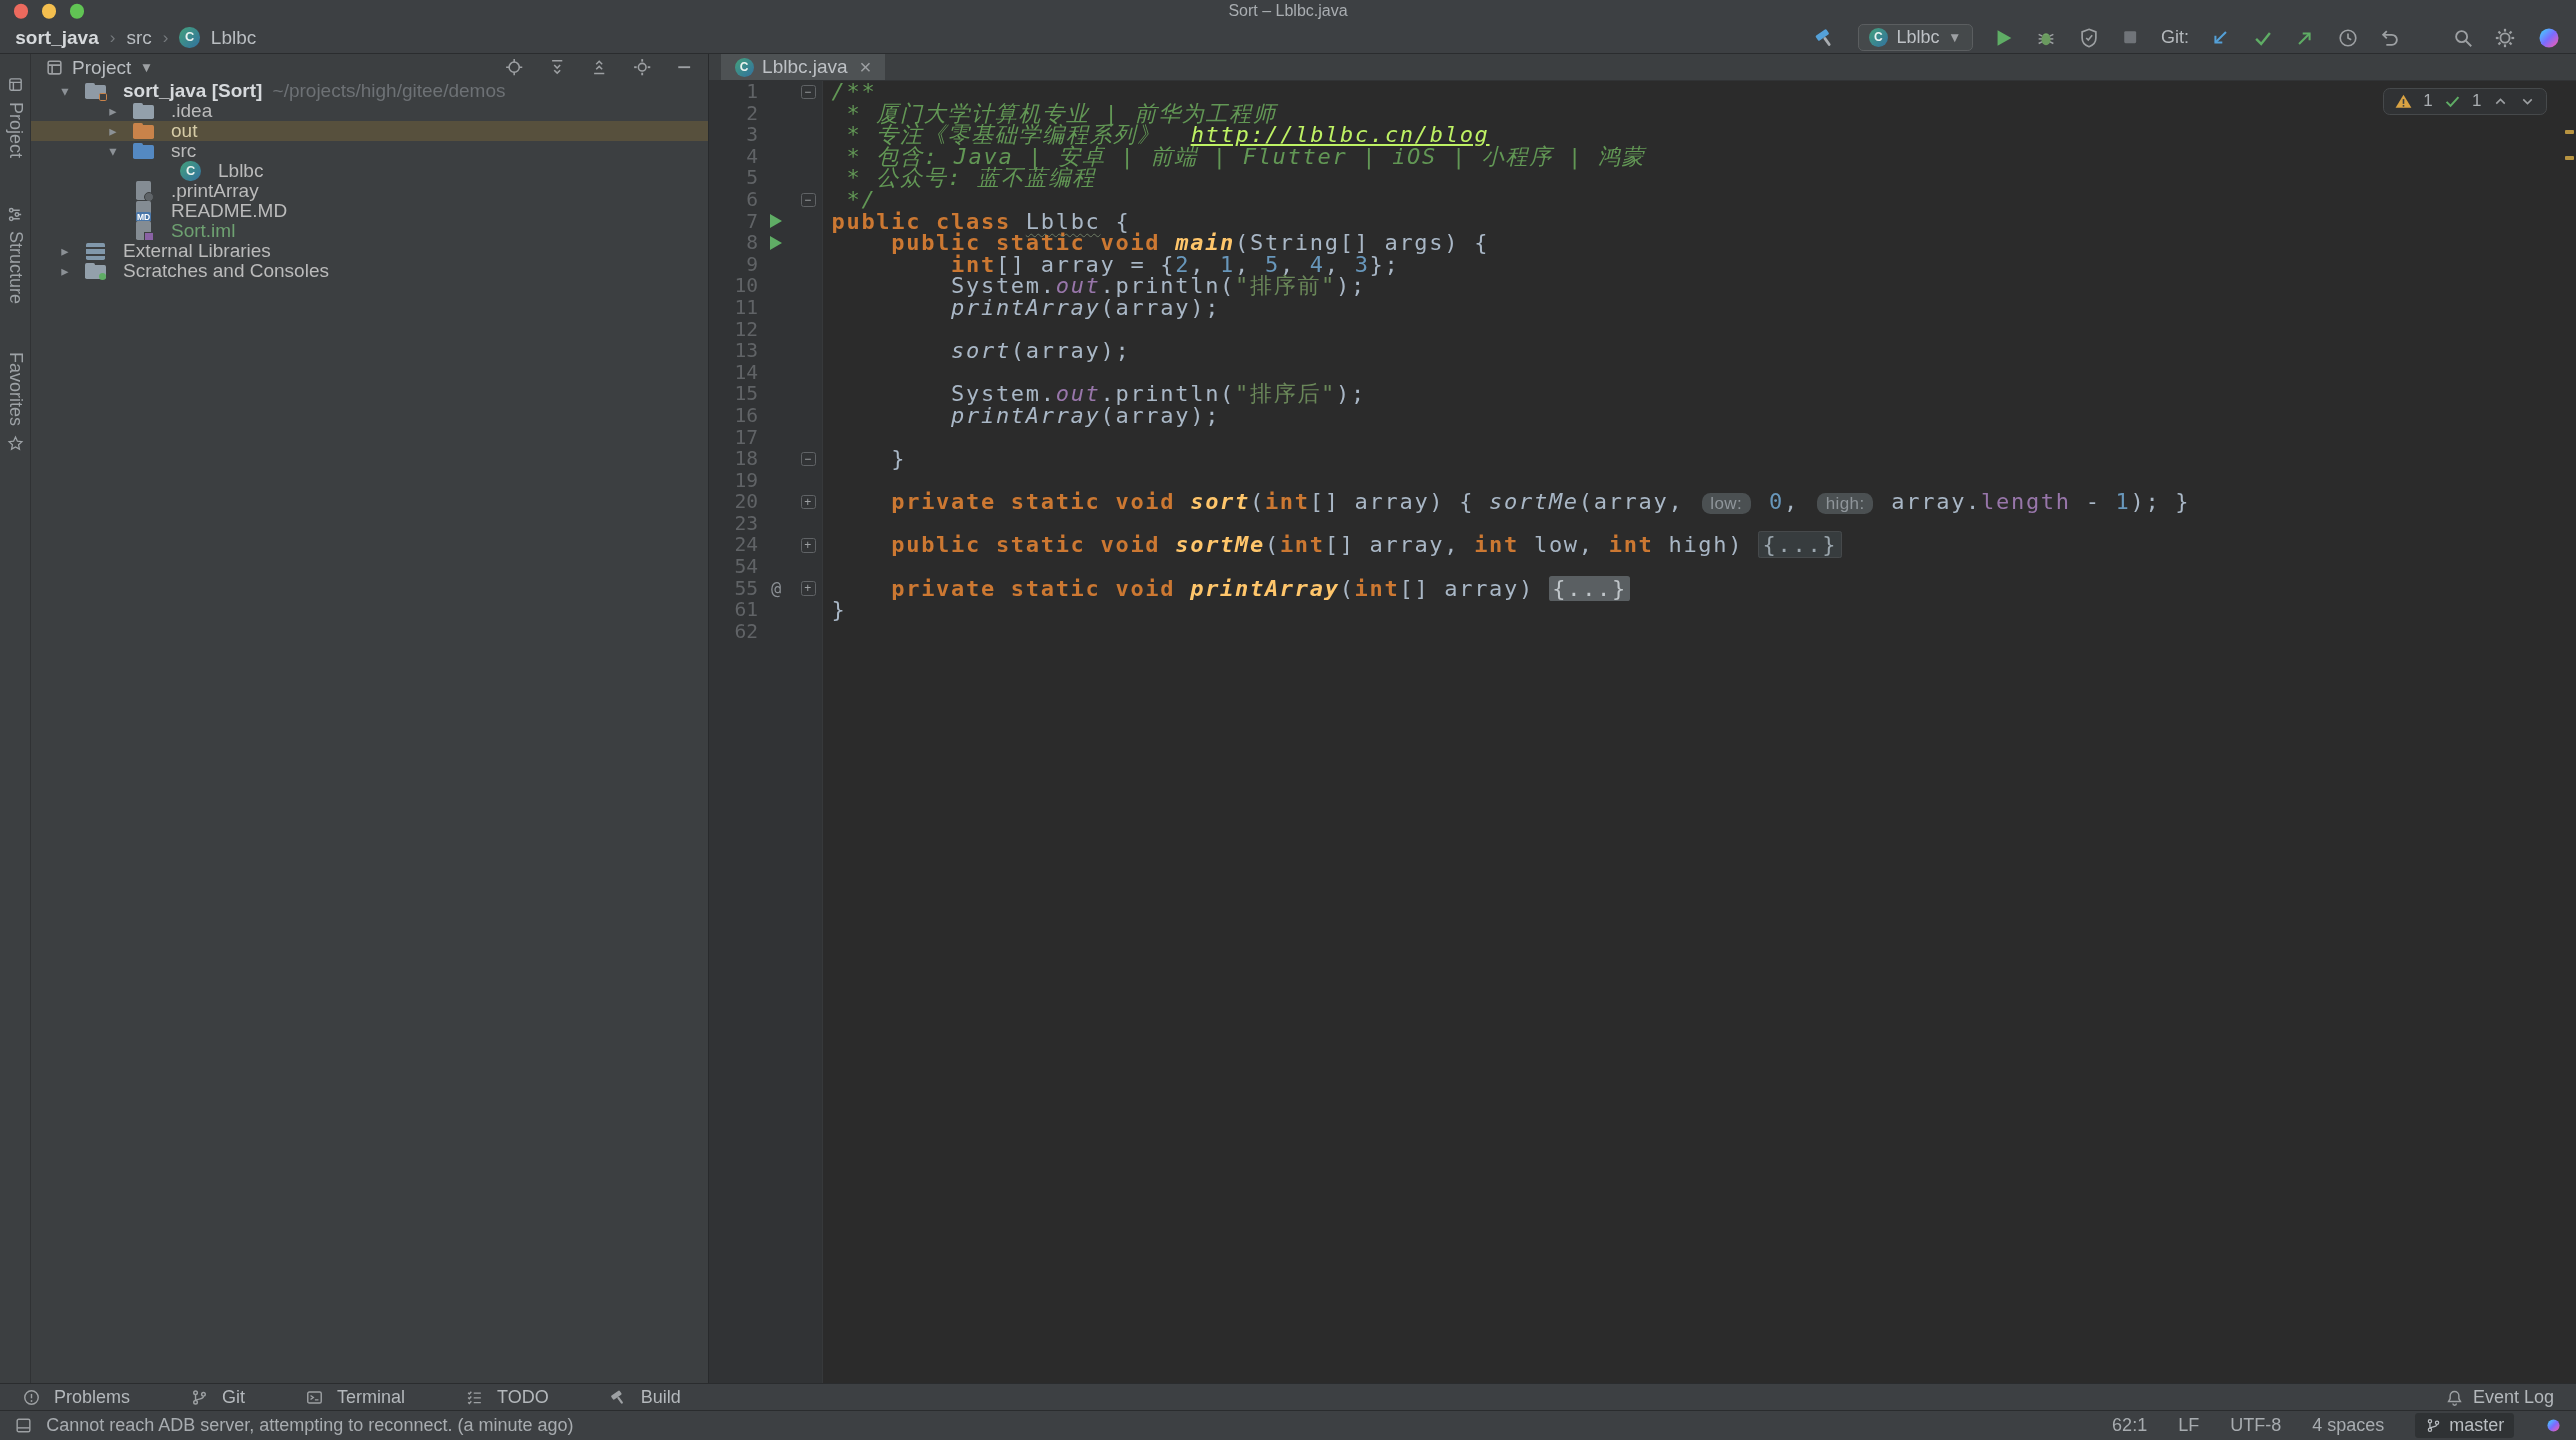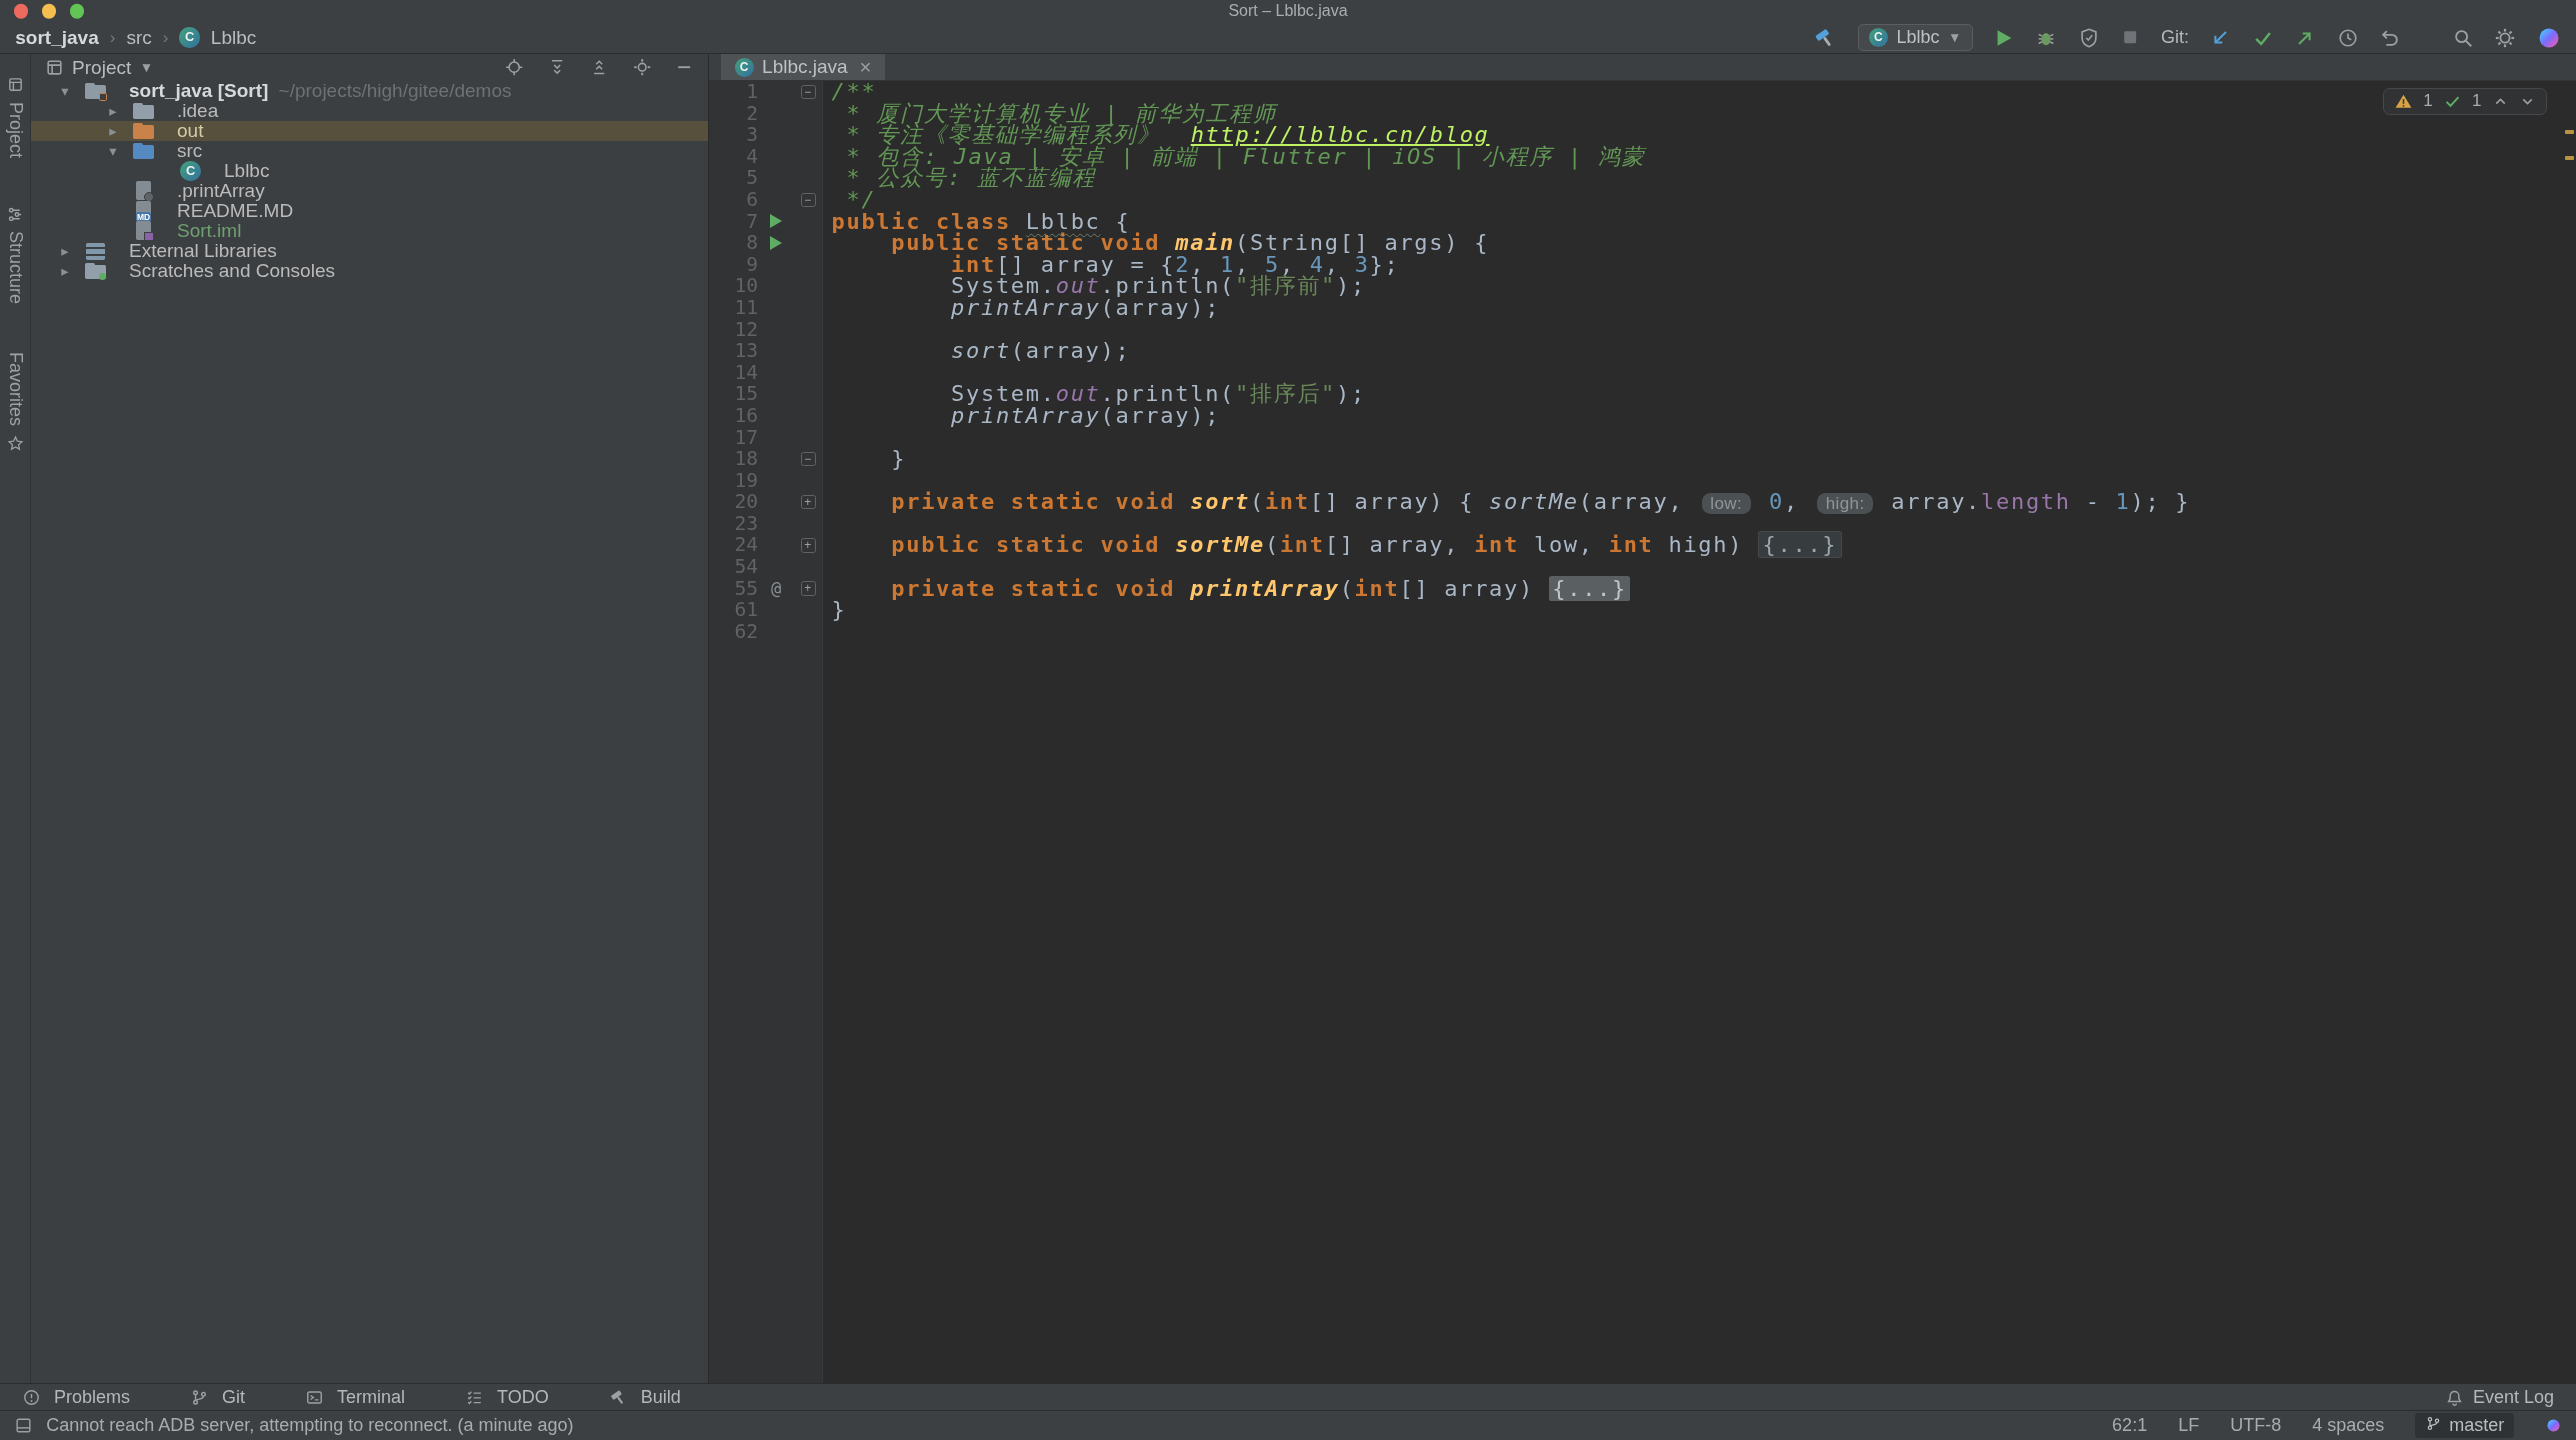--- a/index.html
+++ b/index.html
@@ -44,21 +44,21 @@
   
   .ppanel{flex:0 0 678px;background:#3c3f41;border-right:0.9px solid #282a2c;display:flex;flex-direction:column;min-width:0}
   .phead{flex:0 0 27px;display:flex;align-items:center;gap:8.5px;padding:0 13.6px;font-size:19px;color:#b9bdc1}
   .phead .spacer{flex:1}
   .phead .hicons{display:flex;gap:22px;align-items:center}
   .tree{flex:1;overflow:hidden}
   .tree-row{height:20px;display:flex;align-items:center;font-size:19px;color:#bbbbbb;white-space:nowrap;overflow:hidden}
   .tree-row.selected{background:#57503d}
   .tree-row.selected .t-label{color:#d5cba6}
   .t-chev{width:34px;flex:0 0 auto;text-align:center;color:#8c9196;font-size:14.5px}
-  .t-label{margin-left:20px}
+  .t-label{margin-left:14px}
   .t-suffix{color:#6d7175;margin-left:10.2px}
 
   
   .ticon{width:27px;height:20.4px;position:relative;flex:0 0 auto}
   .ticon.fold::before{content:"";position:absolute;left:2.6px;top:4.3px;width:21px;height:13.6px;background:var(--fc,#8f9aa5);border-radius:1.7px}
   .ticon.fold::after{content:"";position:absolute;left:2.6px;top:1.7px;width:10.2px;height:5.1px;background:var(--fc,#8f9aa5);border-radius:1.7px 1.7px 0 0}
   .ticon.project{--fc:#8f9aa5}
   .ticon.project .badge{position:absolute;right:1.7px;bottom:0;width:8.5px;height:8.5px;background:#3c3f41;border:1.7px solid #c9834a;border-radius:1.7px;z-index:2}
   .ticon.folder{--fc:#93a0ab}
   .ticon.folder-excluded{--fc:#c9834a}
@@ -117,21 +117,21 @@
   .error-stripe .mark{position:absolute;left:2.6px;width:8.5px;height:4.3px;border-radius:0.9px;background:#b89441}
 
   
   .bottombar{flex:0 0 27px;background:#3d4043;border-top:0.9px solid #2a2c2e;display:flex;align-items:center;gap:60px;
     padding:0 22px;font-size:18px;color:#b4b8bc}
   .bb-item{display:flex;align-items:center;gap:13px}
   .bb-right{margin-left:auto;display:flex;align-items:center;gap:8.5px}
   .statusbar{flex:0 0 30px;background:#3d4043;border-top:0.9px solid #2a2c2e;display:flex;align-items:center;gap:13.6px;
     padding:0 13.6px;font-size:18px;color:#a8acb0}
   .sb-right{margin-left:auto;display:flex;align-items:center;gap:31px}
-  .branch-widget{display:flex;align-items:flex-start;gap:6.8px;background:#2f3234;border-radius:3.4px;padding:1.7px 10.2px;color:#b9bdc1}
+  .branch-widget{display:flex;align-items:center;gap:6.8px;background:#2f3234;border-radius:3.4px;padding:1.7px 10.2px;color:#b9bdc1}
 </style>
 </head>
 <body>
 
 <div class="window">
 
   <div class="titlebar">
     <div class="lights">
       <span class="light red"></span>
       <span class="light yellow"></span>

